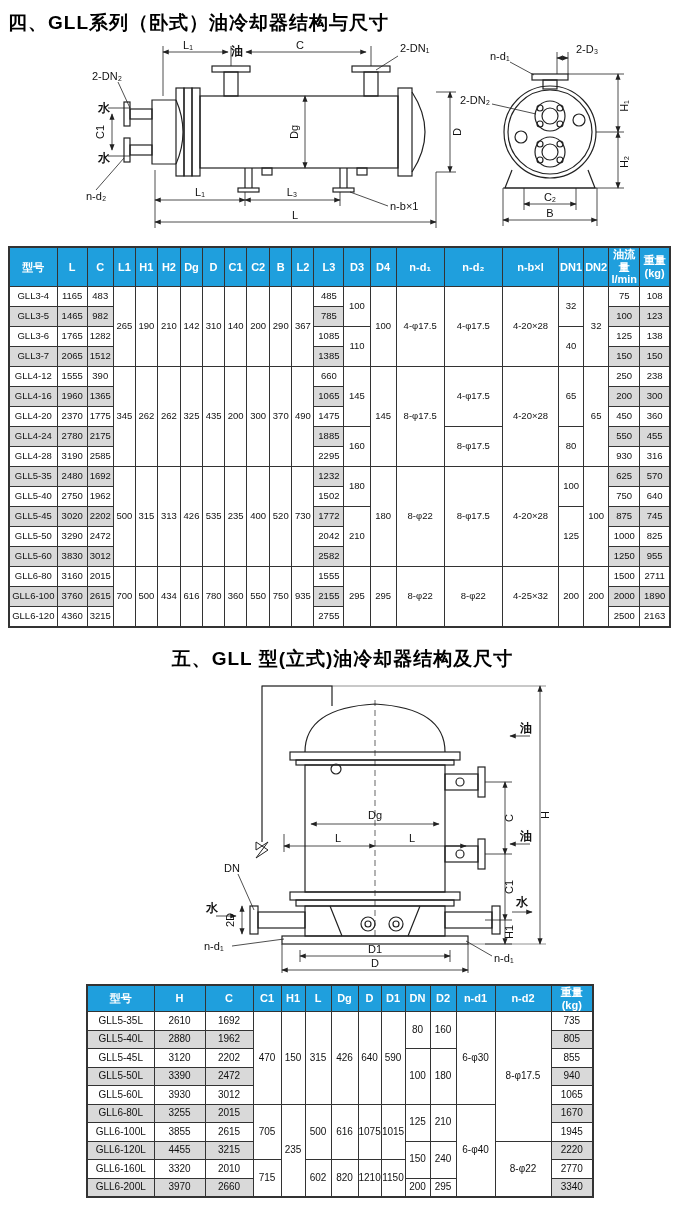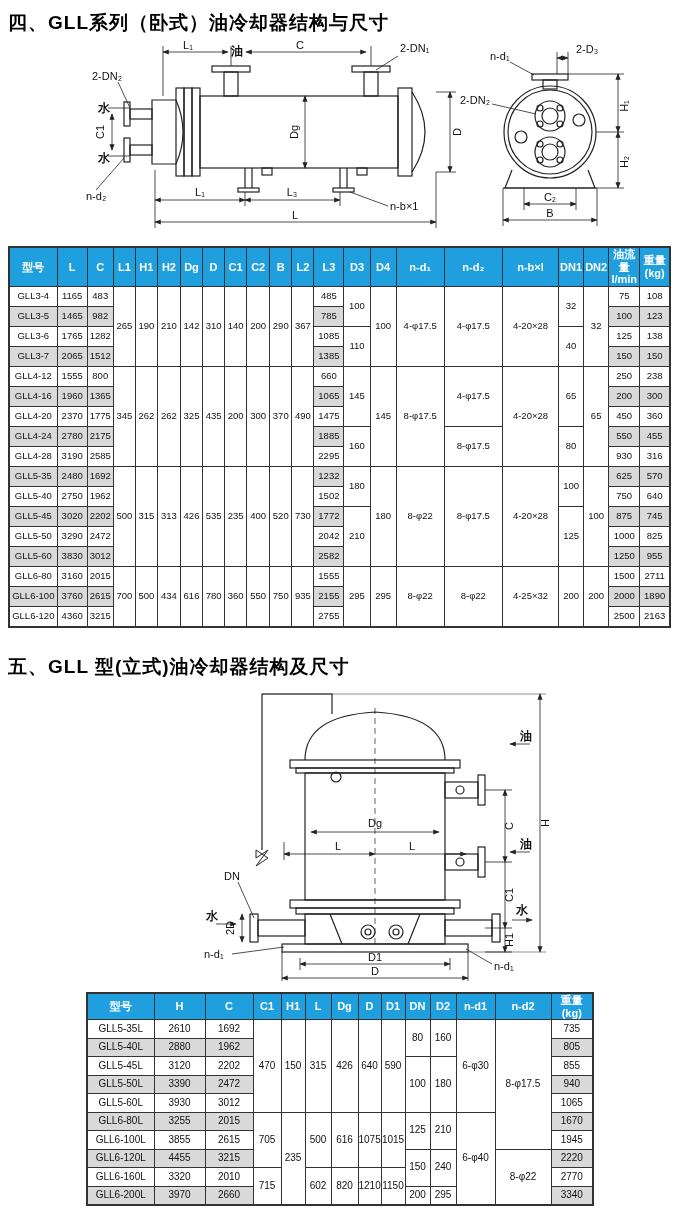--- a/index.html
+++ b/index.html
@@ -260,21 +260,21 @@
           <td class="shade">GLL3-7</td>
           <td class="shade">2065</td>
           <td class="shade">1512</td>
           <td class="shade">1385</td>
           <td class="shade">150</td>
           <td class="shade">150</td>
         </tr>
         <tr>
           <td>GLL4-12</td>
           <td>1555</td>
-          <td>800</td>
+          <td>390</td>
           <td rowspan="5">345</td>
           <td rowspan="5">262</td>
           <td rowspan="5">262</td>
           <td rowspan="5">325</td>
           <td rowspan="5">435</td>
           <td rowspan="5">200</td>
           <td rowspan="5">300</td>
           <td rowspan="5">370</td>
           <td rowspan="5">490</td>
           <td>660</td>
@@ -417,21 +417,21 @@
           <td>GLL6-120</td>
           <td>4360</td>
           <td>3215</td>
           <td>2755</td>
           <td>2500</td>
           <td>2163</td>
         </tr>
       </tbody>
 </table>
 
-<h1 class="sec-title" style="margin-top:26px;">五、GLL 型(立式)油冷却器结构及尺寸</h1>
+<h1 class="sec-title" style="margin-top:18px;text-align:center;">五、GLL 型(立式)油冷却器结构及尺寸</h1>
 
 <svg class="drawing" width="677" height="300" viewBox="0 0 677 300">
   <g stroke="#222" fill="none" stroke-width="1.2">
 
     <path d="M305,78 Q305,34 375,30 Q445,34 445,78"></path>
     <rect x="290" y="78" width="170" height="8"></rect>
         <rect x="296" y="86" width="158" height="5"></rect>
 
     <rect x="305" y="91" width="140" height="127"></rect>
 

